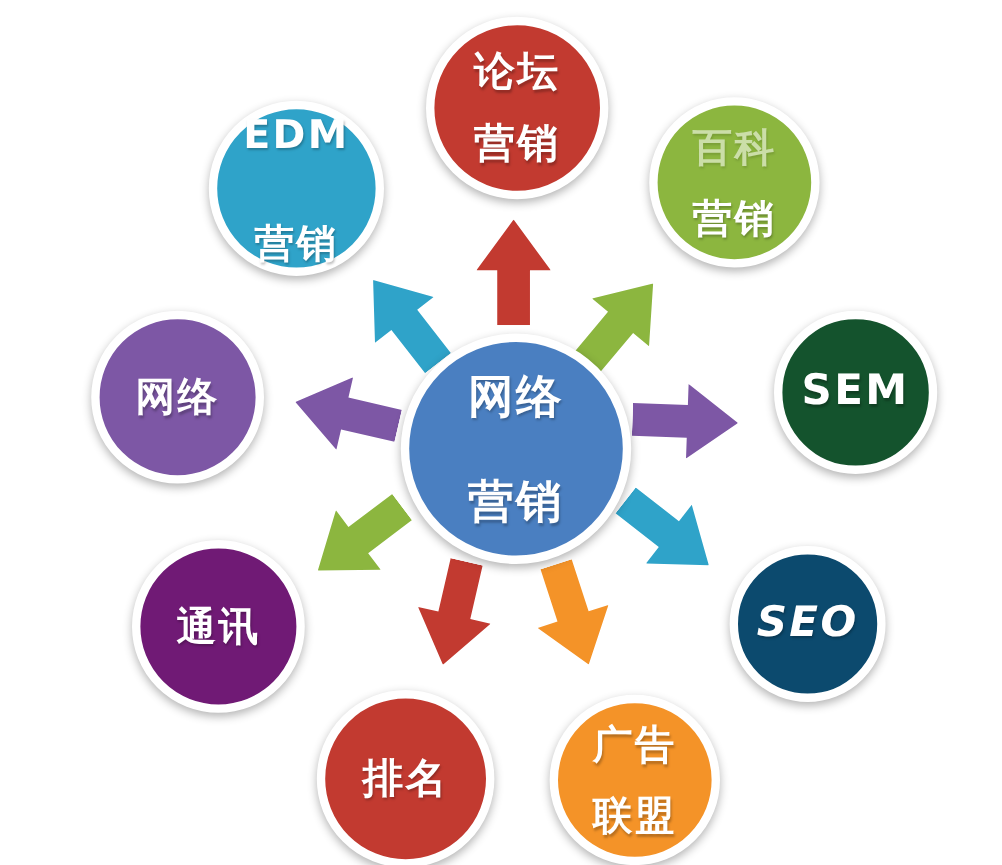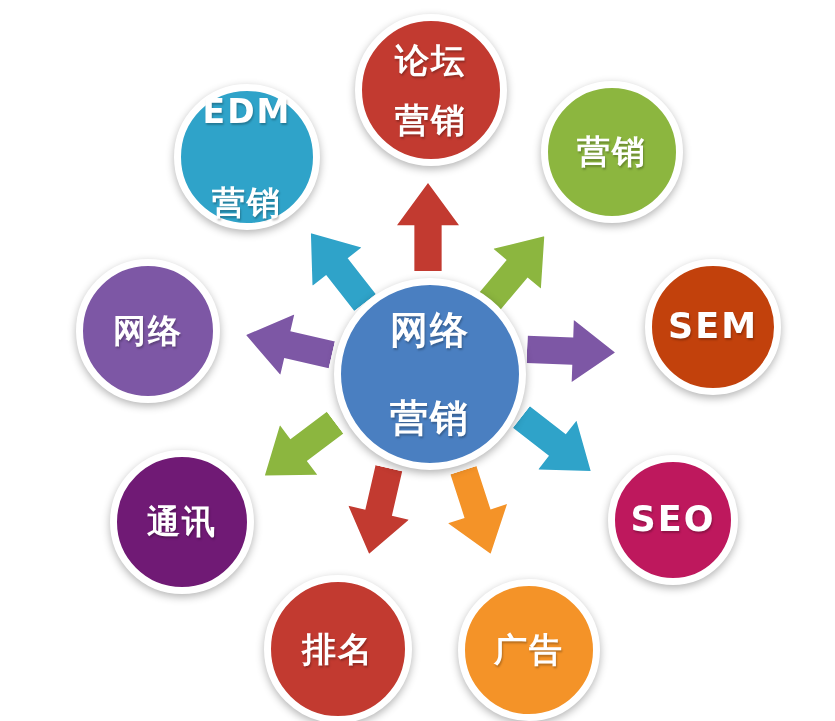--- a/index.html
+++ b/index.html
@@ -86,35 +86,37 @@
     <span class="line">网络</span>
     <span class="line">营销</span>
   </div>
 
   <div class="node n-forum" style="background-color: rgb(194, 58, 48);">
     <span class="line">论坛</span>
     <span class="line">营销</span>
   </div>
 
   <div class="node n-baike" style="background-color: rgb(140, 182, 63);">
+    <span class="line faded">百科</span>
     <span class="line">营销</span>
   </div>
 
-  <div class="node n-sem" style="background-color: #c2410c;">
+  <div class="node n-sem" style="background-color: #14532d;">
     <span class="line">SEM</span>
 
   </div>
 
-  <div class="node n-seo" style="background-color: #be185d;">
+  <div class="node n-seo" style="background-color: #0c4a6e; font-style: italic;">
     <span class="line">SEO</span>
 
   </div>
 
   <div class="node n-ads" style="background-color: rgb(244, 147, 40);">
     <span class="line">广告</span>
+    <span class="line">联盟</span>
   </div>
 
   <div class="node n-bidding" style="background-color: rgb(194, 58, 48);">
     <span class="line">排名</span>
   </div>
 
   <div class="node n-tools" style="background-color: #701a75;">
     <span class="line">通讯</span>
   </div>
 

